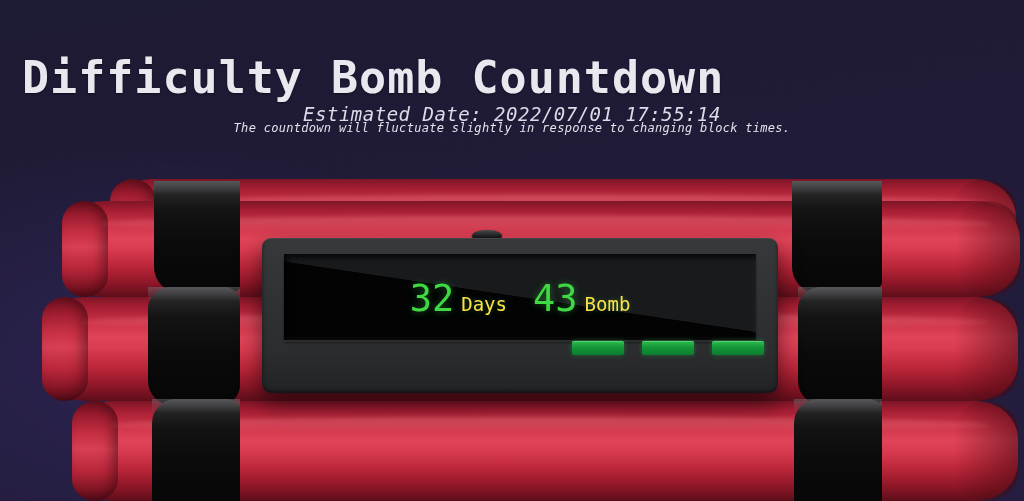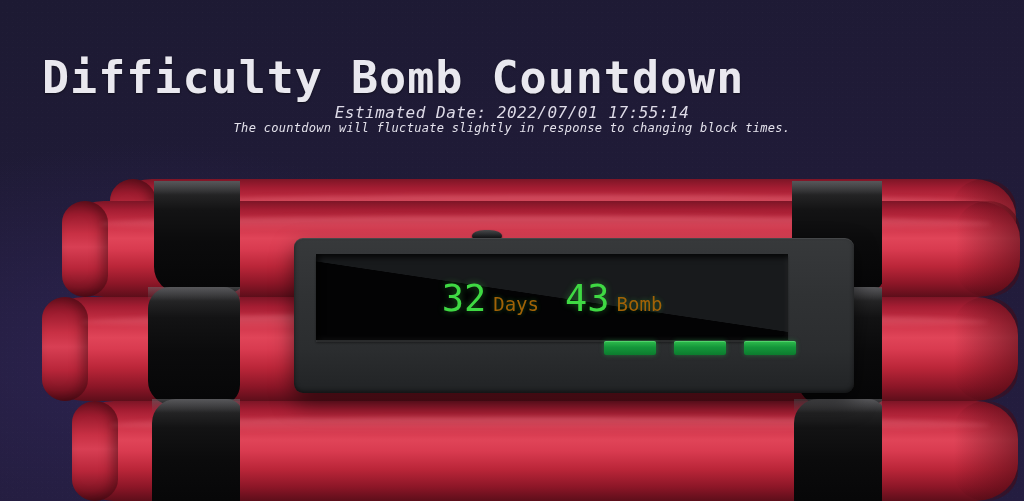--- a/index.html
+++ b/index.html
@@ -45,28 +45,27 @@
     position: absolute;
     left: 22px;
     top: 18px;
     font-size: 45px;
     line-height: 60px;
     font-weight: bold;
     letter-spacing: 1px;
     color: #e9e8ef;
     white-space: nowrap;
     text-shadow: 0 1px 2px rgba(0,0,0,.5);
-    margin-left: 20px;
   }
   .sub1 {
     position: absolute;
     left: 0; right: 0;
     top: 103px;
     text-align: center;
-    font-size: 16px;
+    font-size: 19px;
     font-style: italic;
     color: #dedbe8;
     letter-spacing: .5px;
   }
   .sub2 {
     position: absolute;
     left: 0; right: 0;
     top: 121px;
     text-align: center;
     font-size: 12px;
@@ -157,29 +156,28 @@
     left: 0; right: 0;
     height: 14px;
     background: linear-gradient(to bottom, rgba(110,110,114,.55), rgba(20,20,22,0));
   }
 
   
   #device {
     position: absolute;
     left: 262px;
     top: 238px;
-    width: 560px;
+    width: 516px;
     height: 155px;
     border-radius: 9px;
     background: linear-gradient(to bottom, #37393b 0%, #303234 36%, #2b2d2f 72%, #212325 100%);
     box-shadow:
       0 10px 22px rgba(0,0,0,.55),
       inset 0 1px 0 rgba(255,255,255,.09),
       inset 0 -2px 4px rgba(0,0,0,.5);
-    margin-left: 32px;
   }
   #nub {
     position: absolute;
     left: 472px;
     top: 230px;
     width: 30px;
     height: 12px;
     border-radius: 50% / 60%;
     background: linear-gradient(to bottom, #4a4c4e, #16181a 62%, #0d0e0f);
     box-shadow: 0 1px 2px rgba(0,0,0,.6);
@@ -230,21 +228,21 @@
   .unit .val {
     font-size: 37px;
     line-height: 37px;
     color: #3fd943;
     letter-spacing: 0px;
     text-shadow: 0 0 7px rgba(60,220,70,.42);
   }
   .unit .lab {
     font-size: 19px;
     line-height: 19px;
-    color: #a16207;
+    color: #fde047;
     text-shadow: 0 0 5px rgba(60,220,70,.32);
   }
 
   #leds {
     position: absolute;
     left: 310px;
     top: 103px;
     display: flex;
     gap: 18px;
   }

